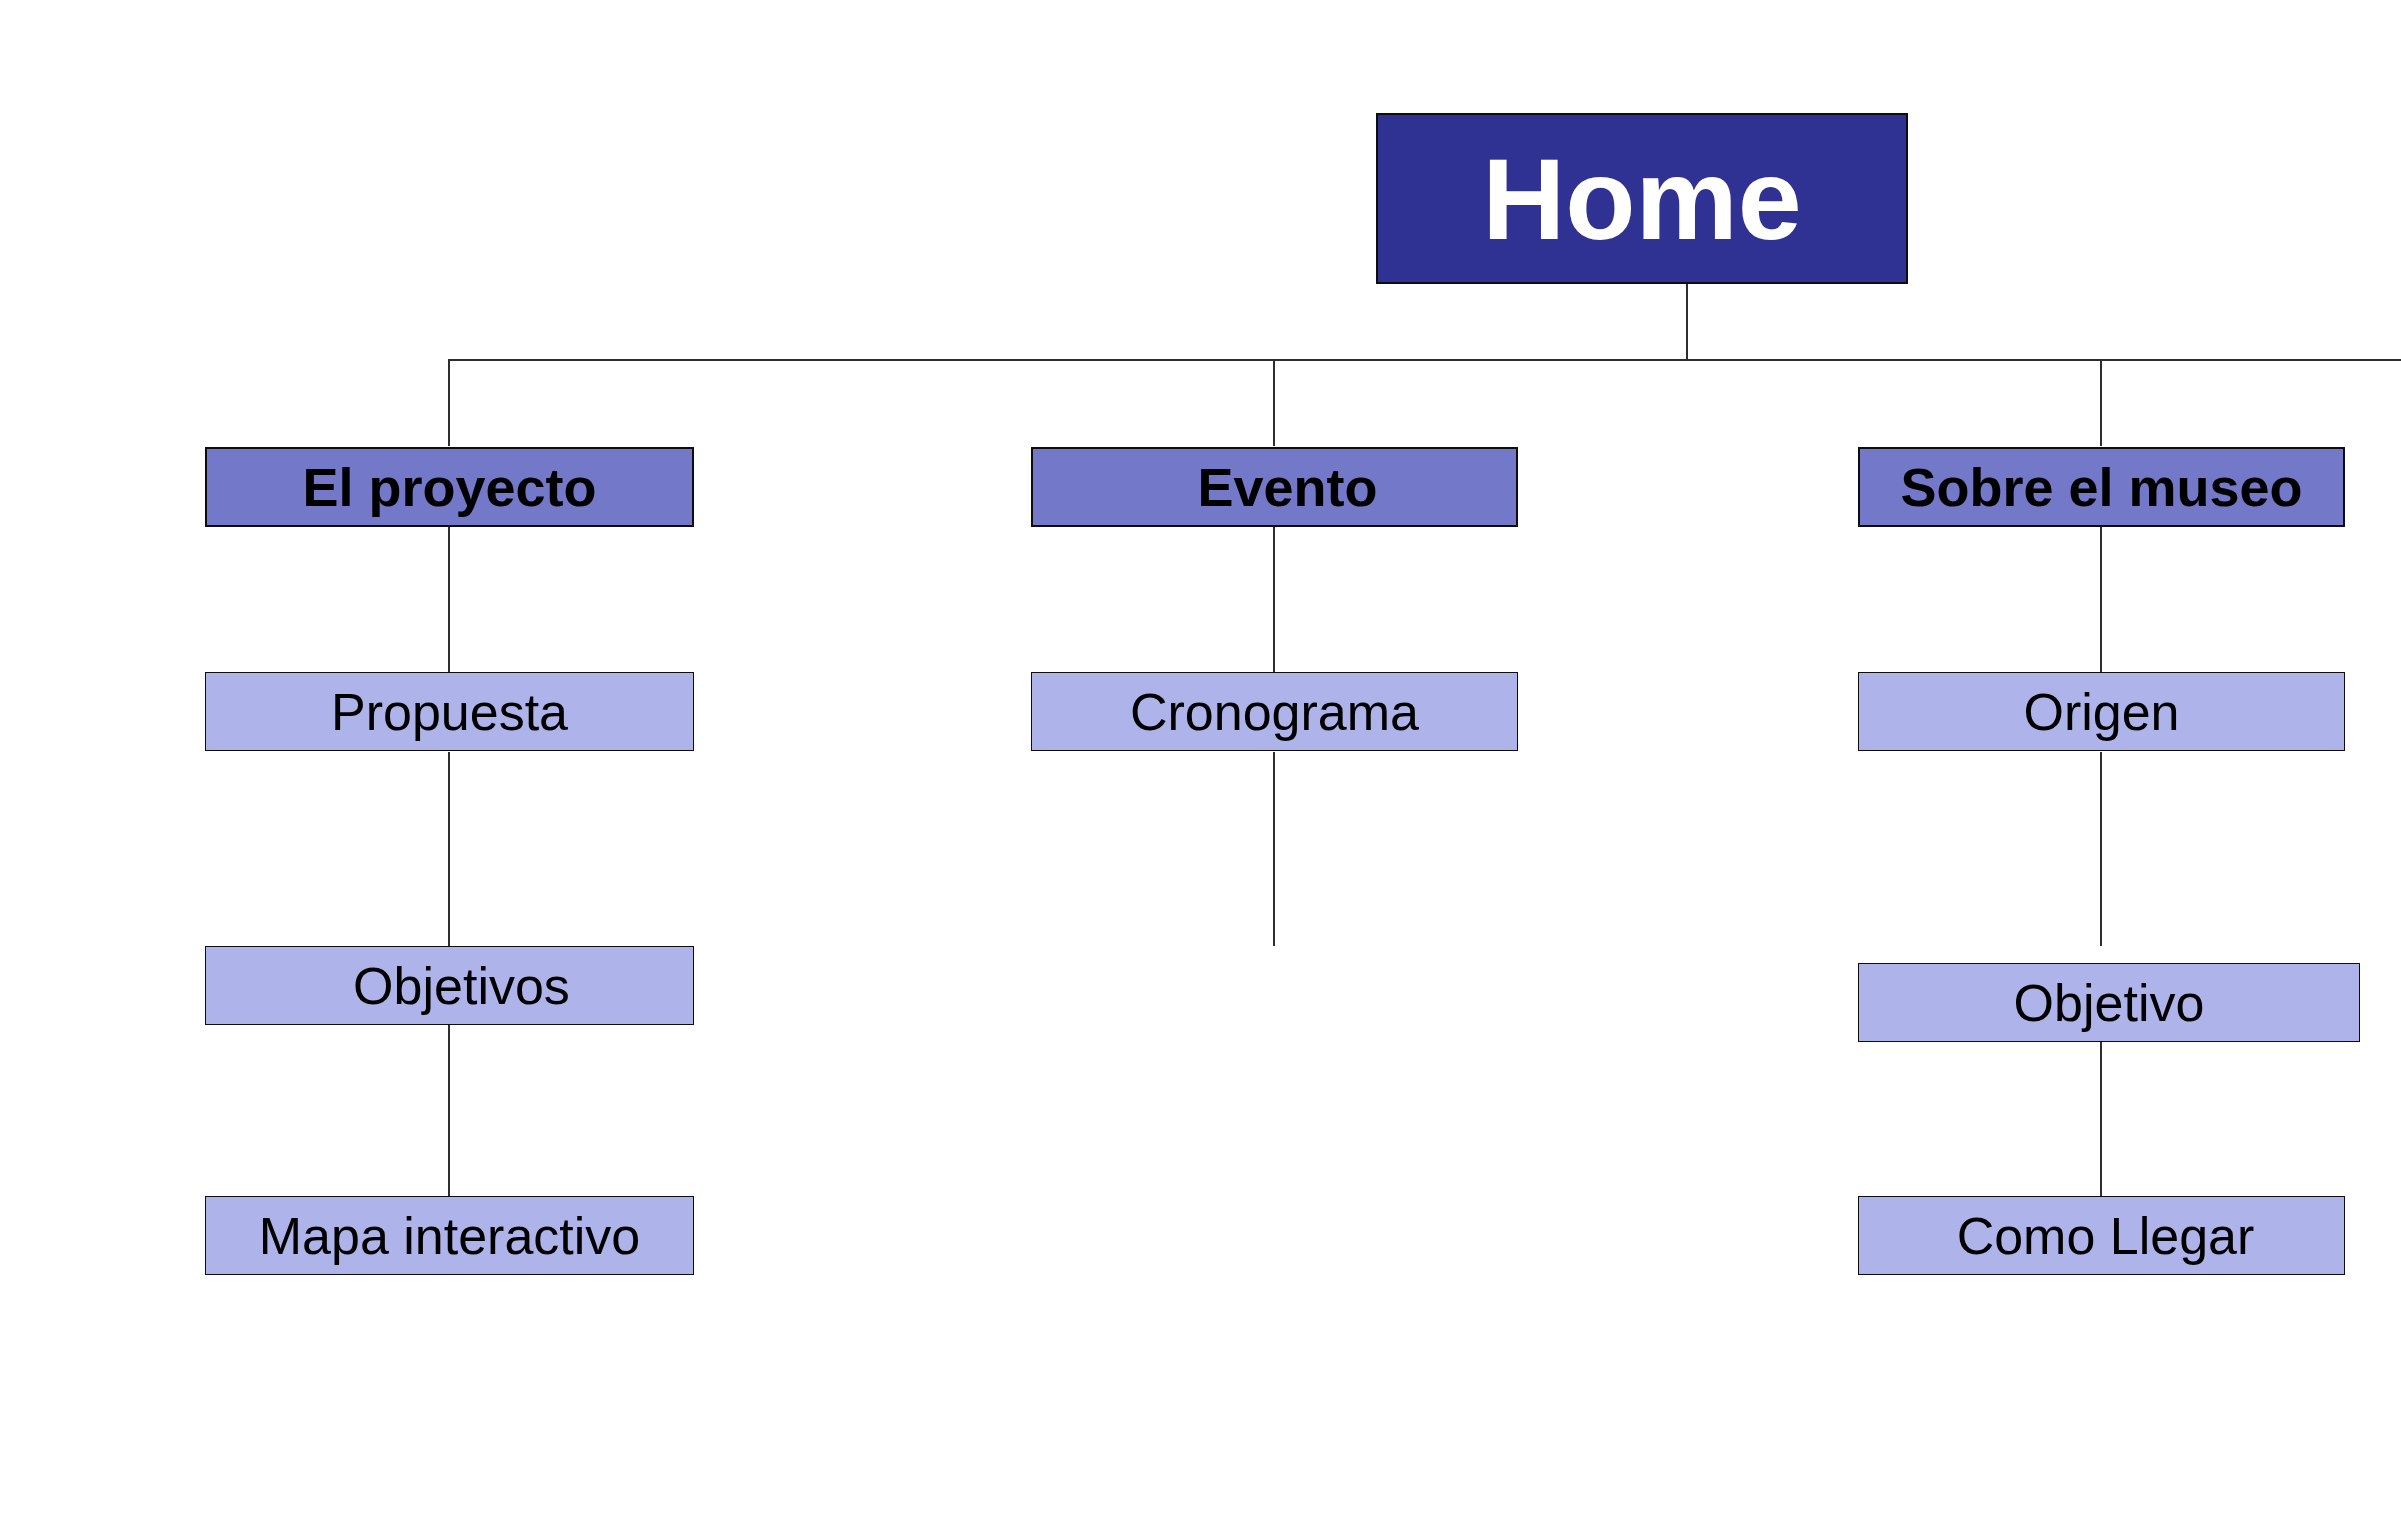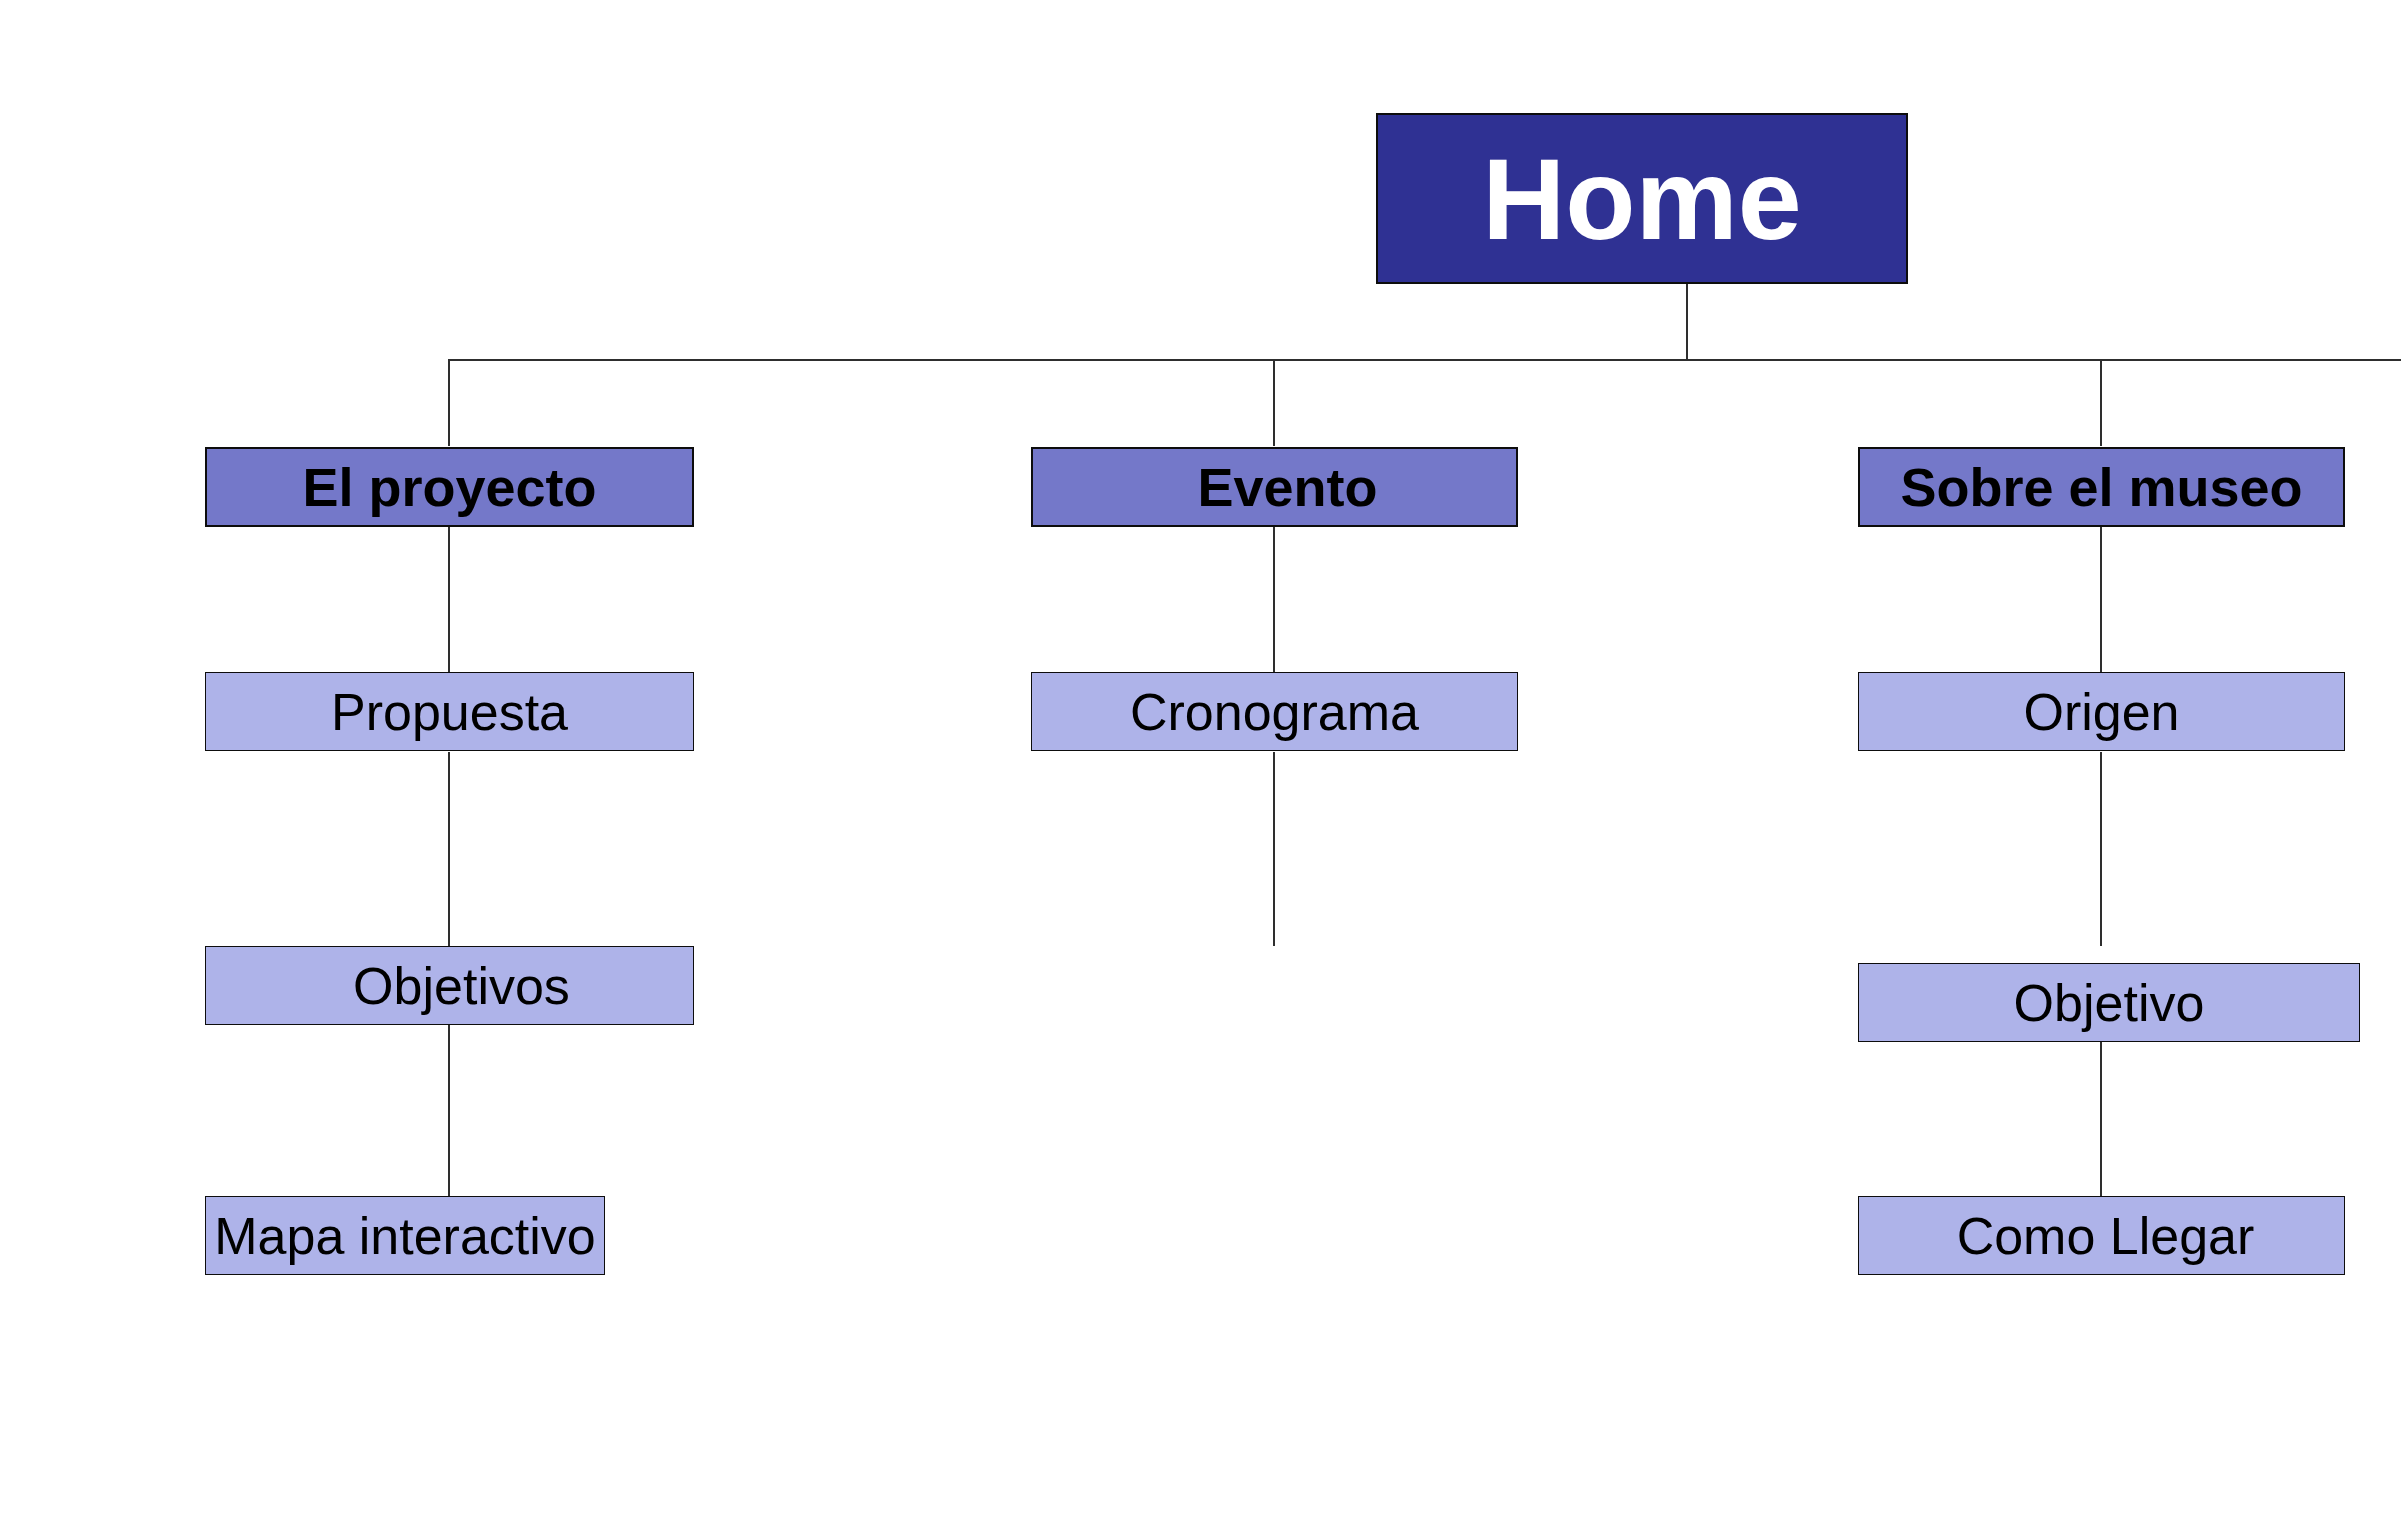--- a/index.html
+++ b/index.html
@@ -93,21 +93,21 @@
   <div class="box l2" style="left:1858px; width:487px;">
     <span>Sobre el museo</span>
   </div>
 
   <div class="box l3" style="left:205px; top:672px; width:489px;">
     <span>Propuesta</span>
   </div>
   <div class="box l3" style="left:205px; top:946px; width:489px;padding-left:24px;">
     <span>Objetivos</span>
   </div>
-  <div class="box l3" style="left:205px; top:1196px; width:400px;">
+  <div class="box l3" style="left:205px; top:1196px; width:489px;">
     <span>Mapa interactivo</span>
   </div>
 
   <div class="box l3" style="left:1031px; top:672px; width:487px;">
     <span>Cronograma</span>
   </div>
 
   <div class="box l3" style="left:1858px; top:672px; width:487px;">
     <span>Origen</span>
   </div>

